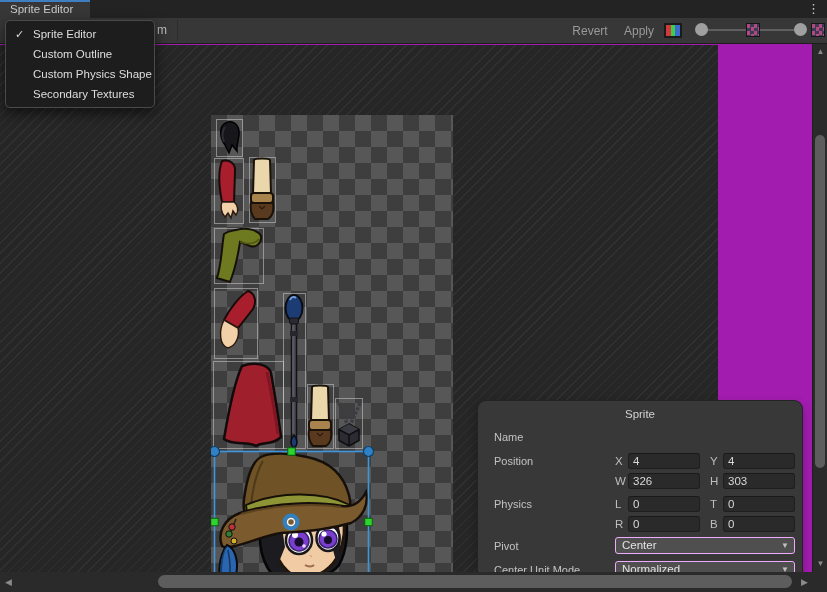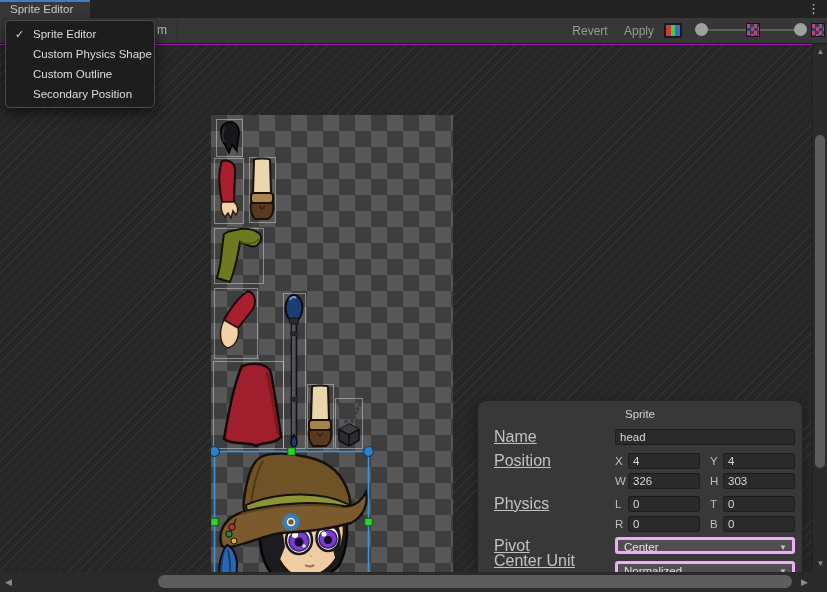--- a/index.html
+++ b/index.html
@@ -36,47 +36,47 @@
   .handle-2{left:794px;}
   .checker-icon{
     position:absolute;top:5px;width:14px;height:14px;border:1px solid #15151a;
     background:repeating-conic-gradient(#3a3a5c 0% 25%,#b24a78 0% 50%);
     background-size:7px 7px;
   }
   .chk-1{left:746px;}
   .chk-2{left:811px;}
   
   .workarea{
-    position:absolute;left:0;top:45px;width:827px;height:527px;
+    position:absolute;left:0;top:45px;width:718px;height:527px;
     background-color:#262626;
     background-image:repeating-linear-gradient(135deg,rgba(255,255,255,0.05) 0 1px,transparent 1px 7px);
   }
   .canvas{
     position:absolute;left:211px;top:70px;width:242px;height:487px;
     background:repeating-conic-gradient(#575757 0% 25%,#3e3e3e 0% 50%);
     background-size:32px 32px;
   }
   .canvas svg{position:absolute;left:0;top:0;}
   
   .panel{
     position:absolute;left:478px;top:356px;width:324px;height:202px;
     background:#383838;border-radius:8px;box-shadow:0 0 0 1px #232323,0 4px 10px rgba(0,0,0,.35);
   }
   .panel-title{padding-top:7px;text-align:center;font-size:11.5px;color:#d2d2d2;}
   .prow{position:absolute;left:16px;right:7px;height:17px;display:flex;align-items:center;}
-  .plabel{width:121px;flex:none;font-size:16px;color:#c2c2c2;text-decoration:underline;}
+  .plabel{width:121px;flex:none;font-size:11px;color:#c2c2c2;}
   .mini{width:13px;flex:none;font-size:11.5px;color:#bdbdbd;}
   .gap{width:10px;flex:none;}
   .fld{
     flex:none;width:72px;height:16px;background:#2a2a2a;border:1px solid #1e1e1e;border-top-color:#191919;
     border-radius:3px;color:#d8d8d8;font-size:11.5px;font-family:inherit;padding:0 4px;outline:none;
   }
   .fld.wide{width:180px;}
   .dropdown{
-    position:relative;flex:none;width:180px;height:17px;background:#4f4f4f;border:3px solid #f0abfc;
+    position:relative;flex:none;width:180px;height:17px;background:#4f4f4f;border:1px solid #f0abfc;
     border-radius:3px;color:#e2e2e2;font-size:11.5px;line-height:15px;padding:0 18px 0 6px;
   }
   .dd-arrow{position:absolute;right:5px;top:1px;font-size:8px;color:#c0c0c0;line-height:14px;}
   .disabled .plabel,.plabel.disabled,.mini.disabled{color:#6e6e6e;}
   .fld.disabled{background:#323232;border-color:#2a2a2a;color:#8a8a8a;}
   
   .vscroll{position:absolute;left:812px;top:44px;width:15px;height:528px;background:#2a2a2a;border-left:1px solid #1f1f1f;}
   .vthumb{position:absolute;left:2px;top:91px;width:10px;height:333px;background:#5d5d5d;border-radius:5px;}
   .varrow{position:absolute;left:0;width:15px;text-align:center;font-size:8px;color:#8a8a8a;line-height:10px;}
   .hscroll{position:absolute;left:0;top:572px;width:827px;height:20px;background:#2a2a2a;}
@@ -252,21 +252,20 @@
           </g>
         </g>
       </svg>
     </div>
 
     <div class="panel">
       <div class="panel-title">Sprite</div>
 
       <div class="prow" style="top:27px">
         <span class="plabel">Name</span>
-        <input class="fld wide" value="head" style="">
       </div>
 
       <div class="prow" style="top:51px">
         <span class="plabel">Position</span>
         <span class="mini">X</span>
         <input class="fld" value="4" style="">
         <span class="gap"></span>
         <span class="mini">Y</span>
         <input class="fld" value="4" style="">
       </div>
@@ -336,23 +335,23 @@
     <div class="hthumb"></div>
     <span class="harrow" style="left:801px">▶</span>
   </div>
 
   <div class="menu">
     <div class="menu-item">
       <span class="menu-check">✓</span>
       <span>Sprite Editor</span>
     </div>
     <div class="menu-item">
+      <span>Custom Outline</span>
+    </div>
+    <div class="menu-item">
       <span>Custom Physics Shape</span>
     </div>
     <div class="menu-item">
-      <span>Custom Outline</span>
-    </div>
-    <div class="menu-item">
-      <span>Secondary Position</span>
+      <span>Secondary Textures</span>
     </div>
   </div>
 
 </div>
 
 </body></html>

